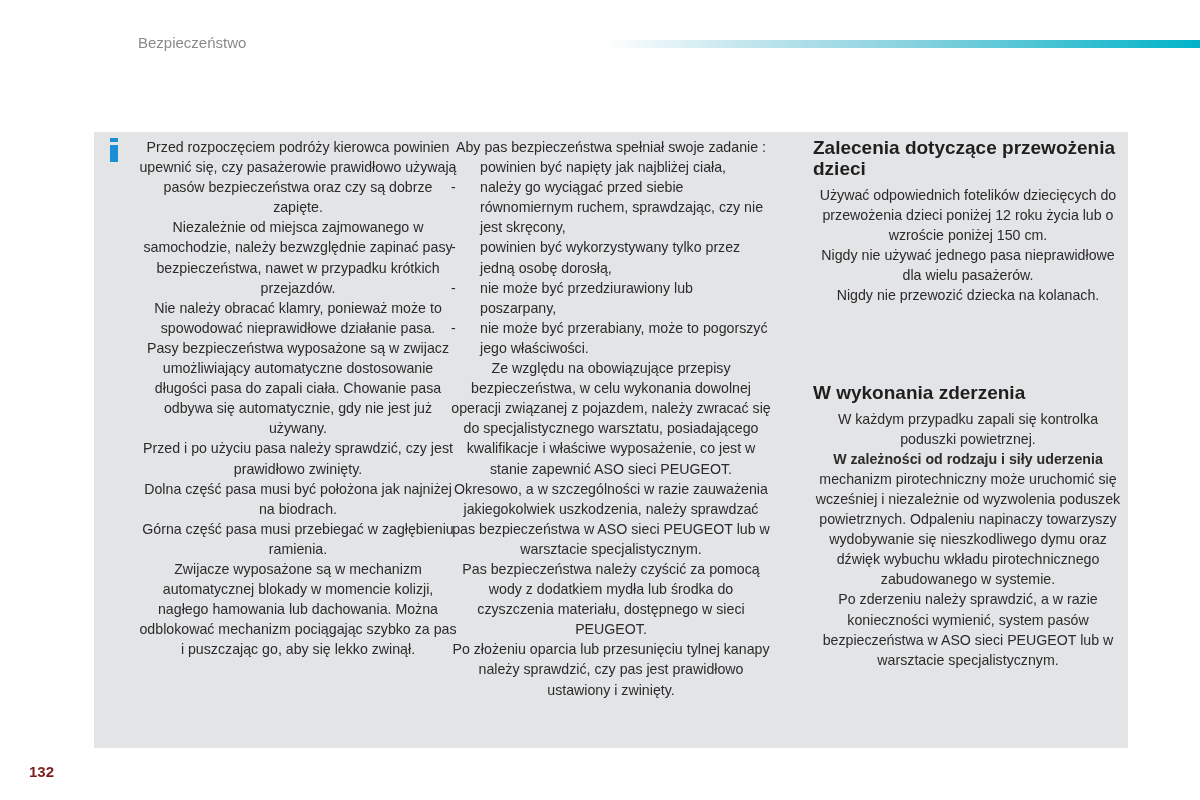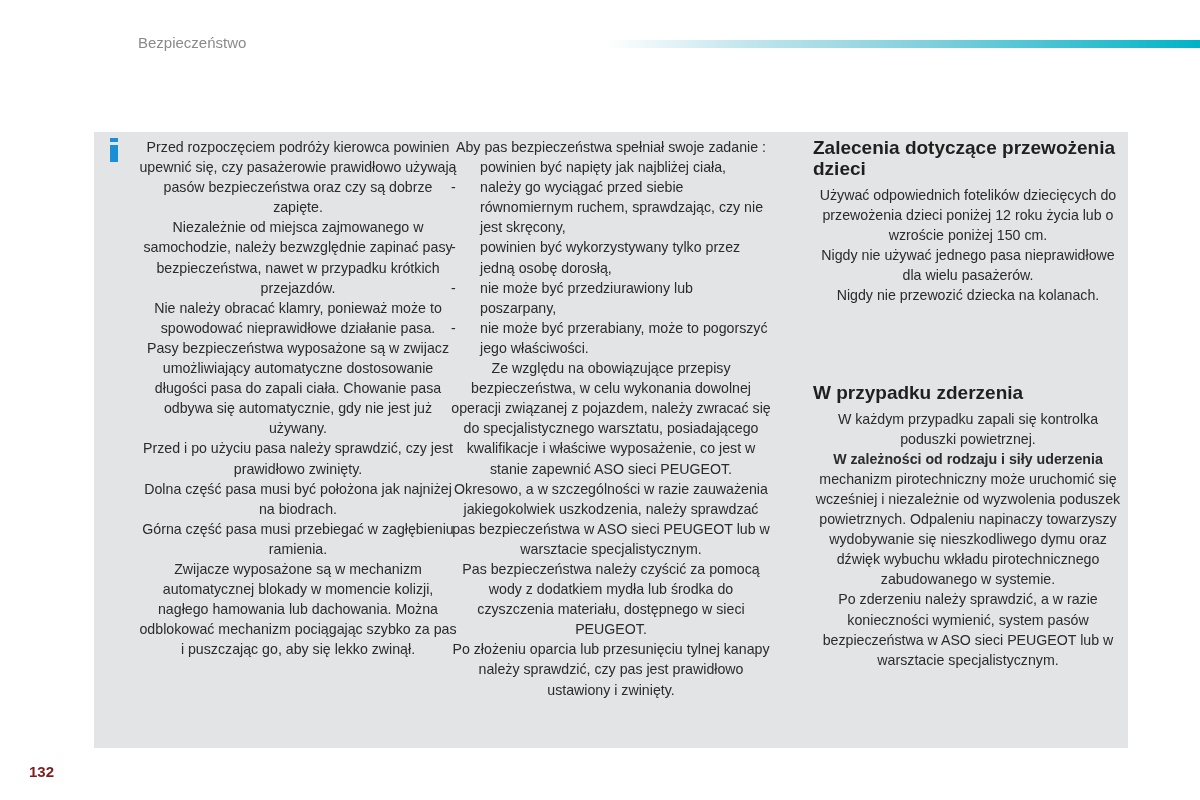--- a/index.html
+++ b/index.html
@@ -85,19 +85,19 @@
   <p>Pas bezpieczeństwa należy czyścić za pomocą wody z dodatkiem mydła lub środka do czyszczenia materiału, dostępnego w sieci PEUGEOT.</p>
   <p>Po złożeniu oparcia lub przesunięciu tylnej kanapy należy sprawdzić, czy pas jest prawidłowo ustawiony i zwinięty.</p>
 </div>
 
 <div class="col col3">
   <h2 class="h-child">Zalecenia dotyczące przewożenia dzieci</h2>
   <p>Używać odpowiednich fotelików dziecięcych do przewożenia dzieci poniżej 12 roku życia lub o wzroście poniżej 150 cm.</p>
   <p>Nigdy nie używać jednego pasa nieprawidłowe dla wielu pasażerów.</p>
   <p>Nigdy nie przewozić dziecka na kolanach.</p>
 
-  <h2 class="h-crash">W przypadku zderzenia</h2>
+  <h2 class="h-crash">W wykonania zderzenia</h2>
   <p>W każdym przypadku zapali się kontrolka poduszki powietrznej.</p>
   <p><span class="bold-lead">W zależności od rodzaju i siły uderzenia</span><span> mechanizm pirotechniczny może uruchomić się wcześniej i niezależnie od wyzwolenia poduszek powietrznych. Odpaleniu napinaczy towarzyszy wydobywanie się nieszkodliwego dymu oraz dźwięk wybuchu wkładu pirotechnicznego zabudowanego w systemie.</span></p>
   <p>Po zderzeniu należy sprawdzić, a w razie konieczności wymienić, system pasów bezpieczeństwa w ASO sieci PEUGEOT lub w warsztacie specjalistycznym.</p>
 </div>
 
 <div class="page-number">132</div>
 
 </body></html>

